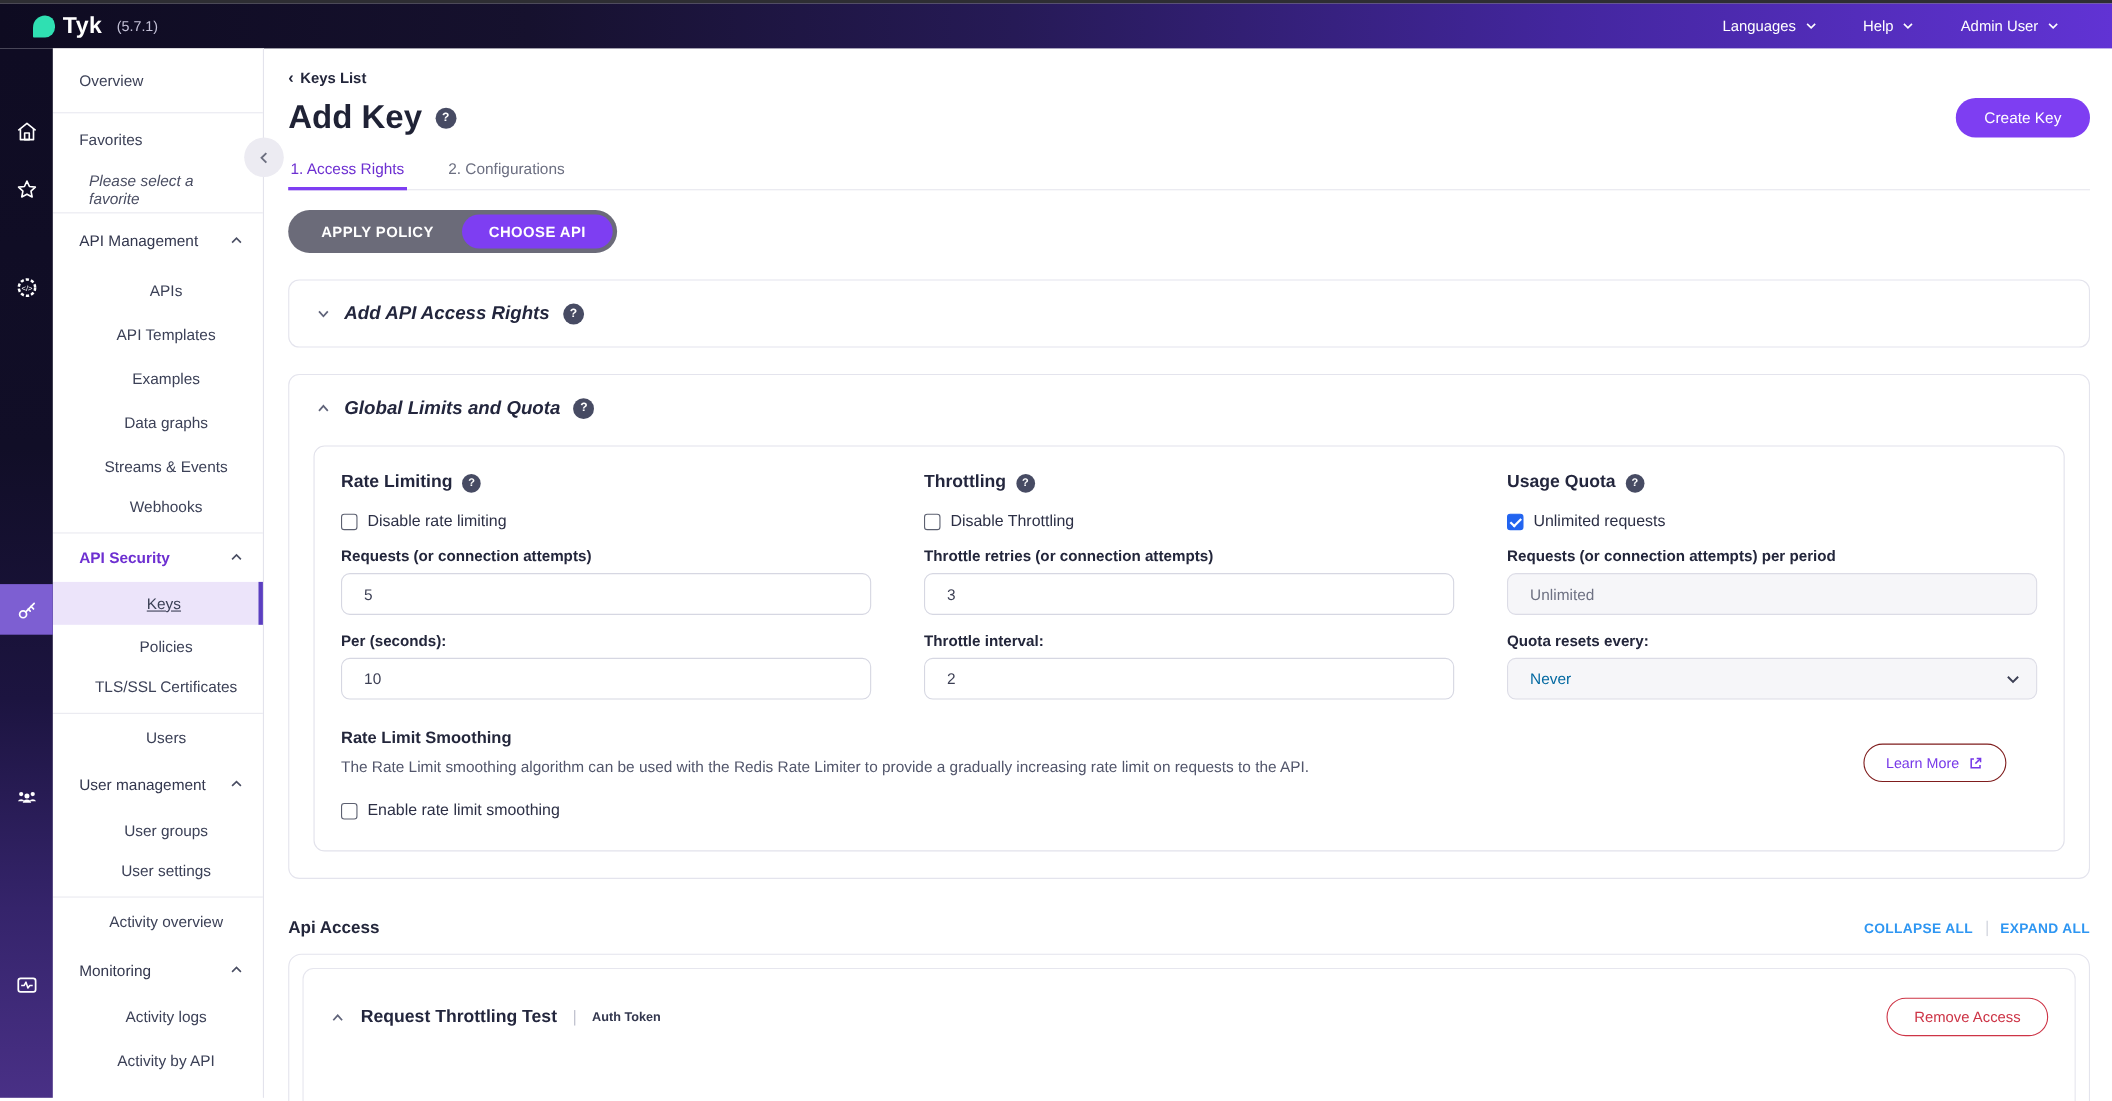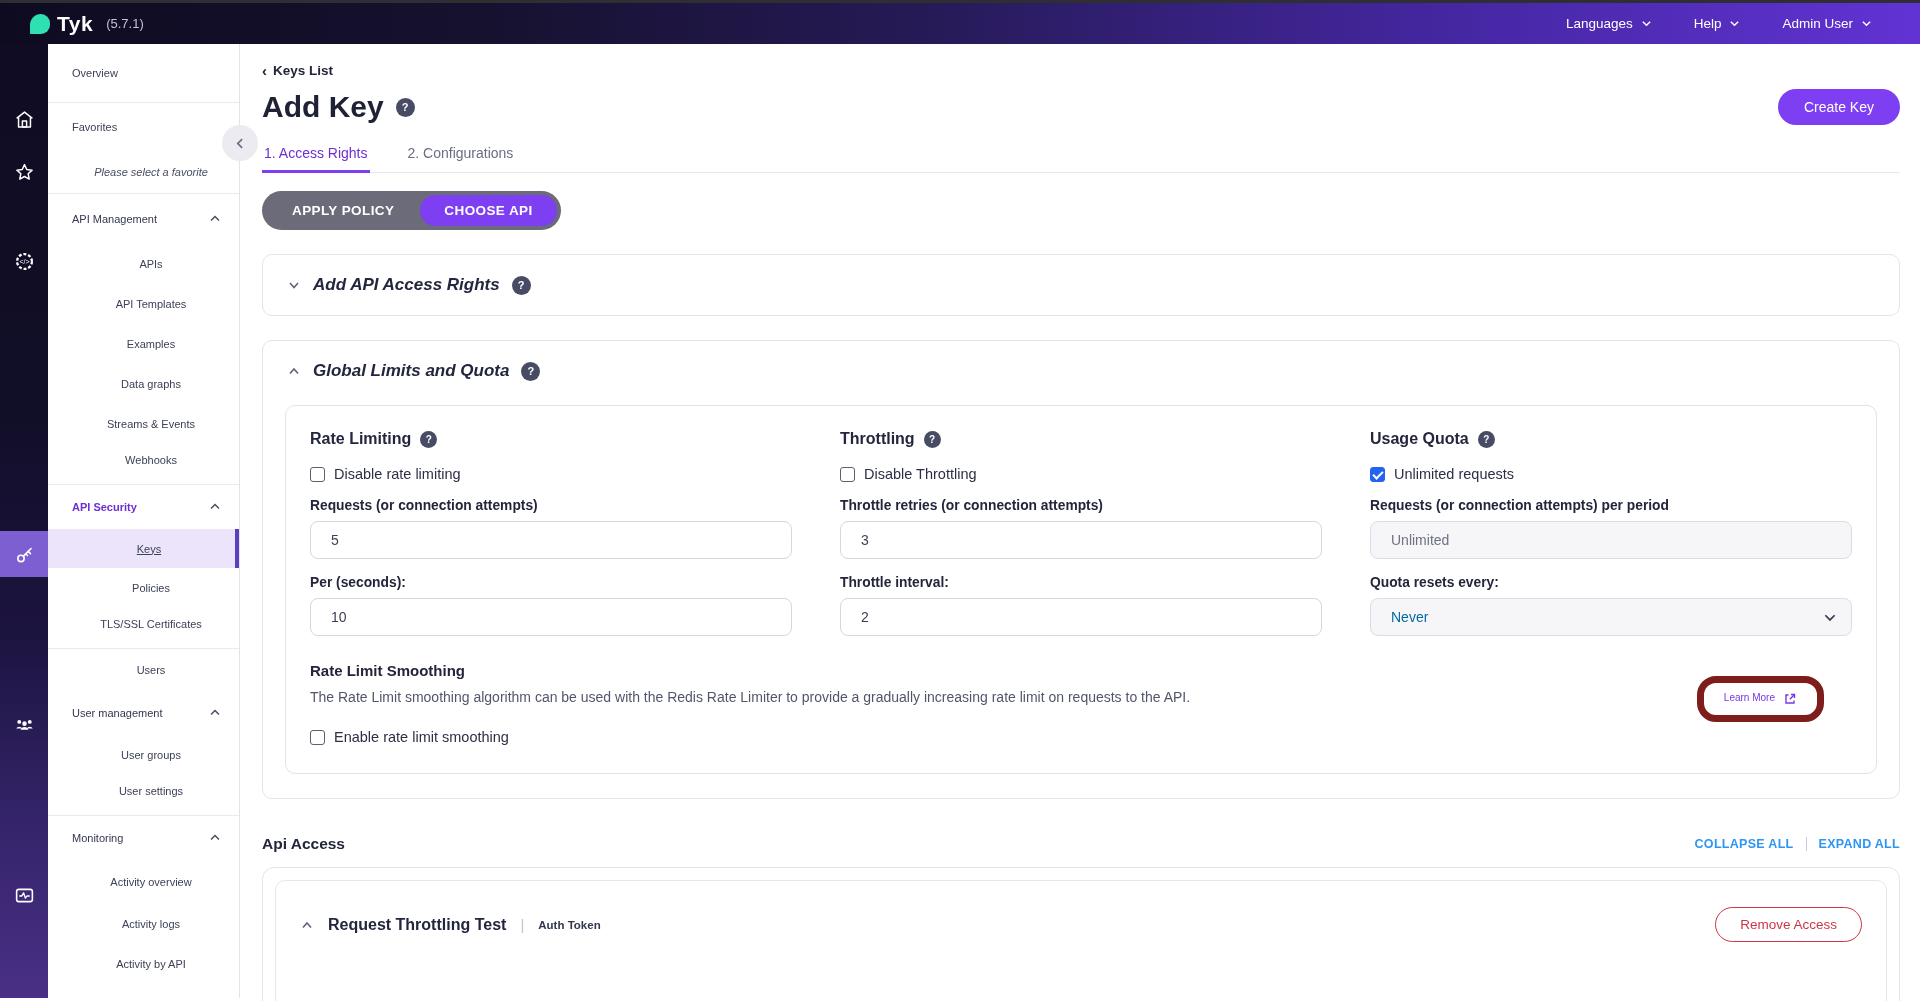--- a/index.html
+++ b/index.html
@@ -23,21 +23,21 @@
 
   
   .rail { position:relative; width:48px; flex:0 0 48px;
     background:linear-gradient(180deg,#0f0c23 0%,#110e27 38%,#1c1440 62%,#35246b 82%,#493086 100%); }
   .rail-ic { position:absolute; left:0; width:48px; height:44px; display:flex; align-items:center; justify-content:center; cursor:pointer; }
   .rail-ic svg { width:21px; height:21px; }
   .rail-active { background:#7d5fd2; }
 
   
   .sidebar { width:192px; flex:0 0 192px; background:#fff; border-right:1px solid #e3e3ec;
-    color:#3c4157; font-size:11px; }
+    color:#3c4157; font-size:14px; }
   .s-row { display:flex; align-items:center; padding:0 18px 0 24px; cursor:pointer; }
   .s-head { justify-content:space-between; color:#33374e; }
   .s-item { padding-left:33px;justify-content:center; }
   .s-div { border-top:1px solid #e9e9f0; }
   .h58{height:58px;} .h48{height:48px;} .h42{height:42px;} .h50{height:50px;} .h40{height:40px;} .h45{height:39px;text-decoration:underline;} .h44{height:44px;}
   .placeholder { font-style:italic; color:#4a4e63; }
   .sec-purple { color:#6d2fd1; font-weight:bold; }
   .s-item.active { background:#ece4fa; border-right:4px solid #5b3fc0; }
   .s-chev { width:12px; height:12px; stroke:#4a4e63; }
   .pad-b8 { padding-bottom:8px; }
@@ -86,22 +86,22 @@
   .f-input { margin-top:8px; width:100%; height:38px; border:1px solid #d6d7e2; border-radius:8px;
     padding:0 20px; font-size:14px; color:#3c3f54; font-family:inherit; background:#fff; }
   .f-input.disabled { background:#f6f6f9; color:#6e7183; border-color:#dcdce6; }
   .f-select { margin-top:8px; width:100%; height:38px; border:1px solid #dcdce6; border-radius:8px;
     padding:0 14px 0 20px; font-size:14px; color:#0369a1; background:#f6f6f9;
     display:flex; align-items:center; justify-content:space-between; cursor:pointer; }
 
   .smooth { display:flex; justify-content:space-between; margin-top:26px; }
   .smooth-title { font-size:15px; font-weight:bold; color:#23263b; }
   .smooth-desc { margin-top:10px; font-size:14px; color:#52566b; }
-  .btn-outline-purple { display:inline-flex; align-items:flex-start; gap:8px; background:#fff; color:#7638e8;
-    border:7px solid #7f1d1d; border-radius:19px; padding:9px 20px; font-size:10px; font-family:inherit; cursor:pointer; margin-right:28px; }
+  .btn-outline-purple { display:inline-flex; align-items:flex-end; gap:8px; background:#fff; color:#7638e8;
+    border:1px solid #7f1d1d; border-radius:19px; padding:9px 20px; font-size:13px; font-family:inherit; cursor:pointer; margin-right:28px; }
 
   .apiaccess-row { display:flex; align-items:center; justify-content:space-between; margin-top:36px; }
   .apiaccess-title { font-size:15.5px; font-weight:bold; color:#23263b; }
   .links { display:flex; align-items:center; gap:12px; }
   .blue-link { color:#2e96f2; font-size:12.5px; font-weight:bold; letter-spacing:.3px; cursor:pointer; }
   .v-sep { width:1px; height:14px; background:#c9ccd8; }
 
   .outer-card { margin-top:14px; border:1px solid #e4e4ed; border-radius:12px; padding:12px; height:230px; }
   .inner-card { border:1px solid #e6e6ee; border-radius:10px; height:100%; padding:26px 24px; }
   .access-head { display:flex; align-items:center; gap:14px; }
@@ -255,29 +255,29 @@
         </svg>
     </div>
     <div class="s-row s-item h40">
         <span>User groups</span>
       </div>
     <div class="s-row s-item h40 pad-b8">
         <span>User settings</span>
       </div>
     <div class="s-div"></div>
 
+    <div class="s-row s-item h44">
+        <span>Activity overview</span>
+      </div>
     <div class="s-row s-head h44">
       <span>Monitoring</span>
       <svg class="s-chev" viewBox="0 0 12 12" fill="none" stroke-width="1.5">
           <polyline points="2,7.5 6,3.5 10,7.5"></polyline>
         </svg>
     </div>
-    <div class="s-row s-item h44">
-        <span>Activity overview</span>
-      </div>
     <div class="s-row s-item h40">
         <span>Activity logs</span>
       </div>
     <div class="s-row s-item h40">
         <span>Activity by API</span>
       </div>
   </div>
 
   <div class="collapse-btn">
     <svg width="13" height="13" viewBox="0 0 12 12" fill="none" stroke="#6c6f80" stroke-width="1.6">

